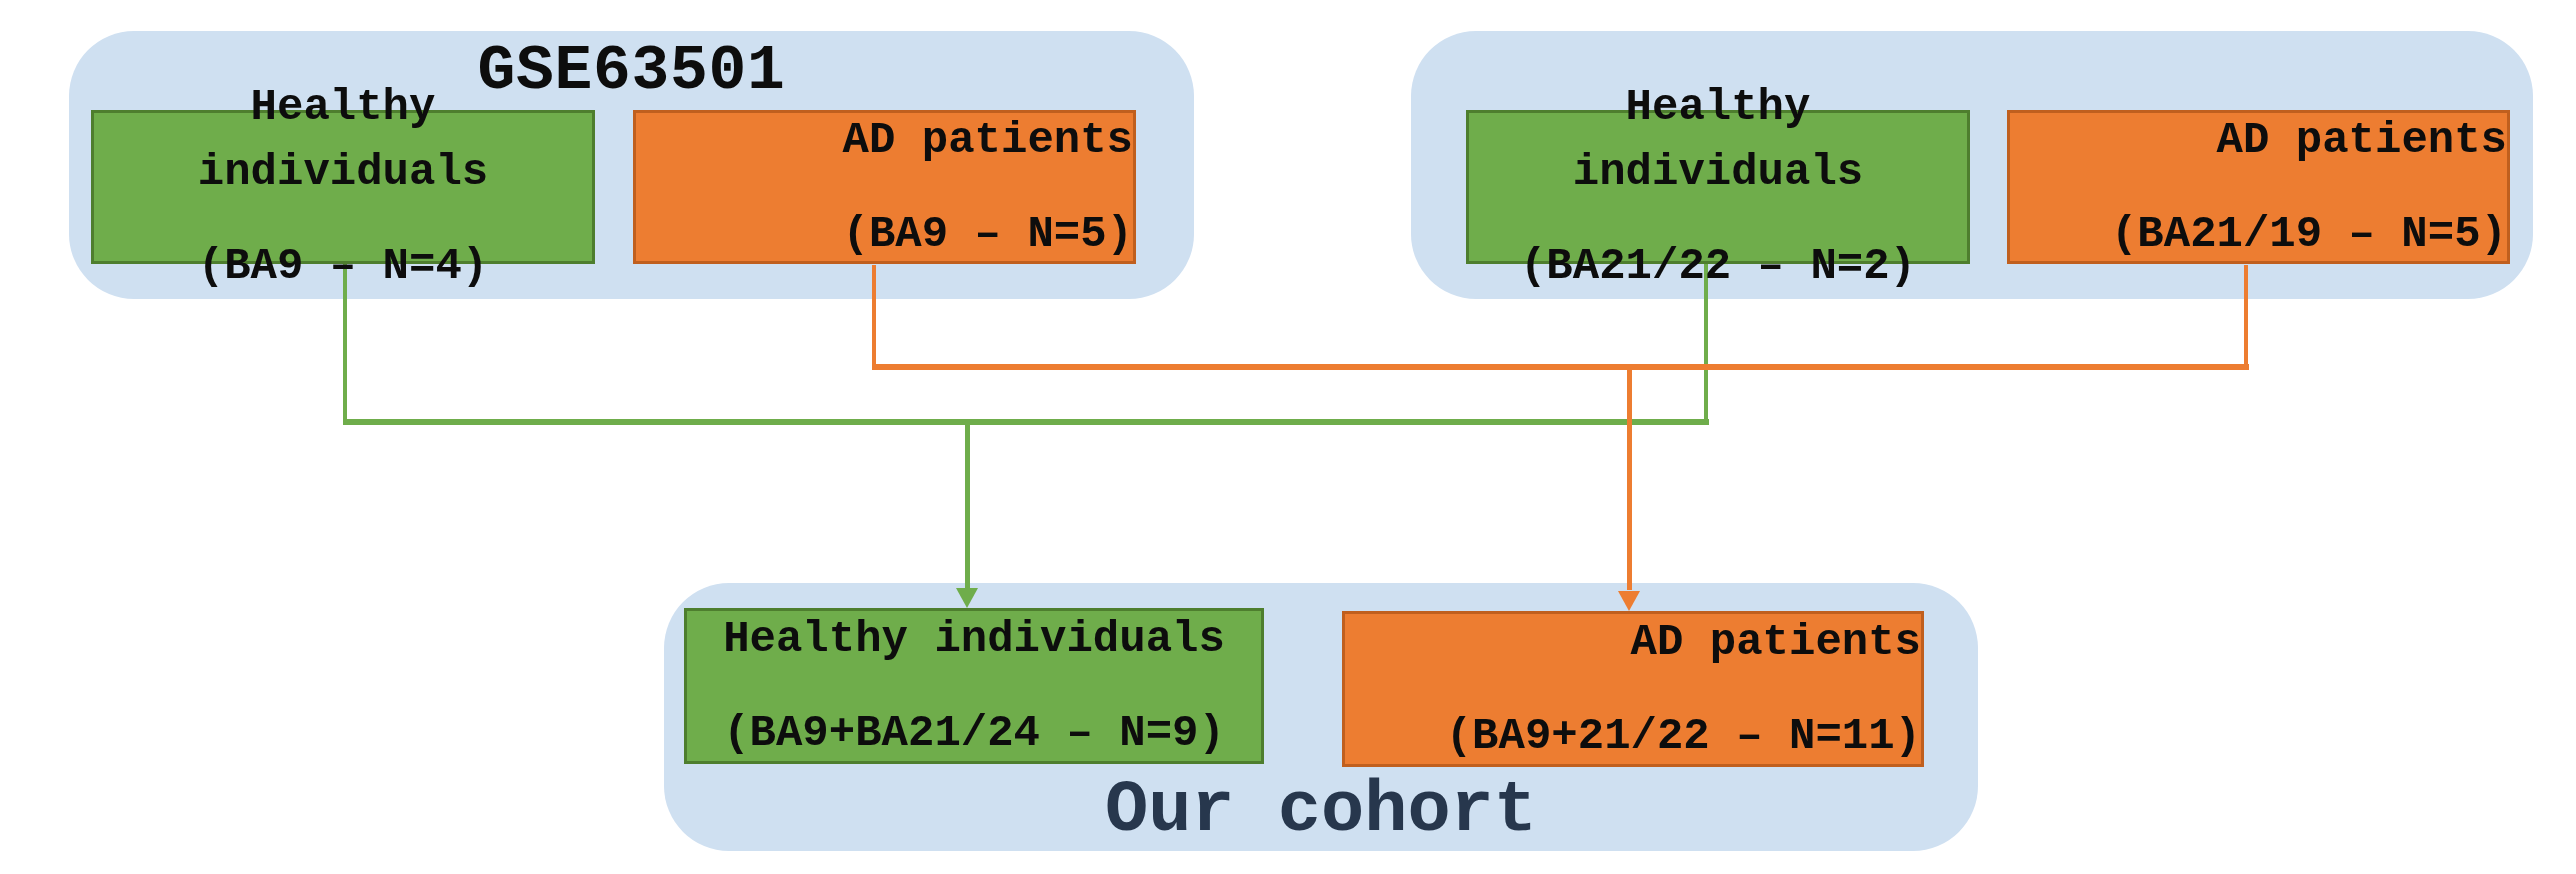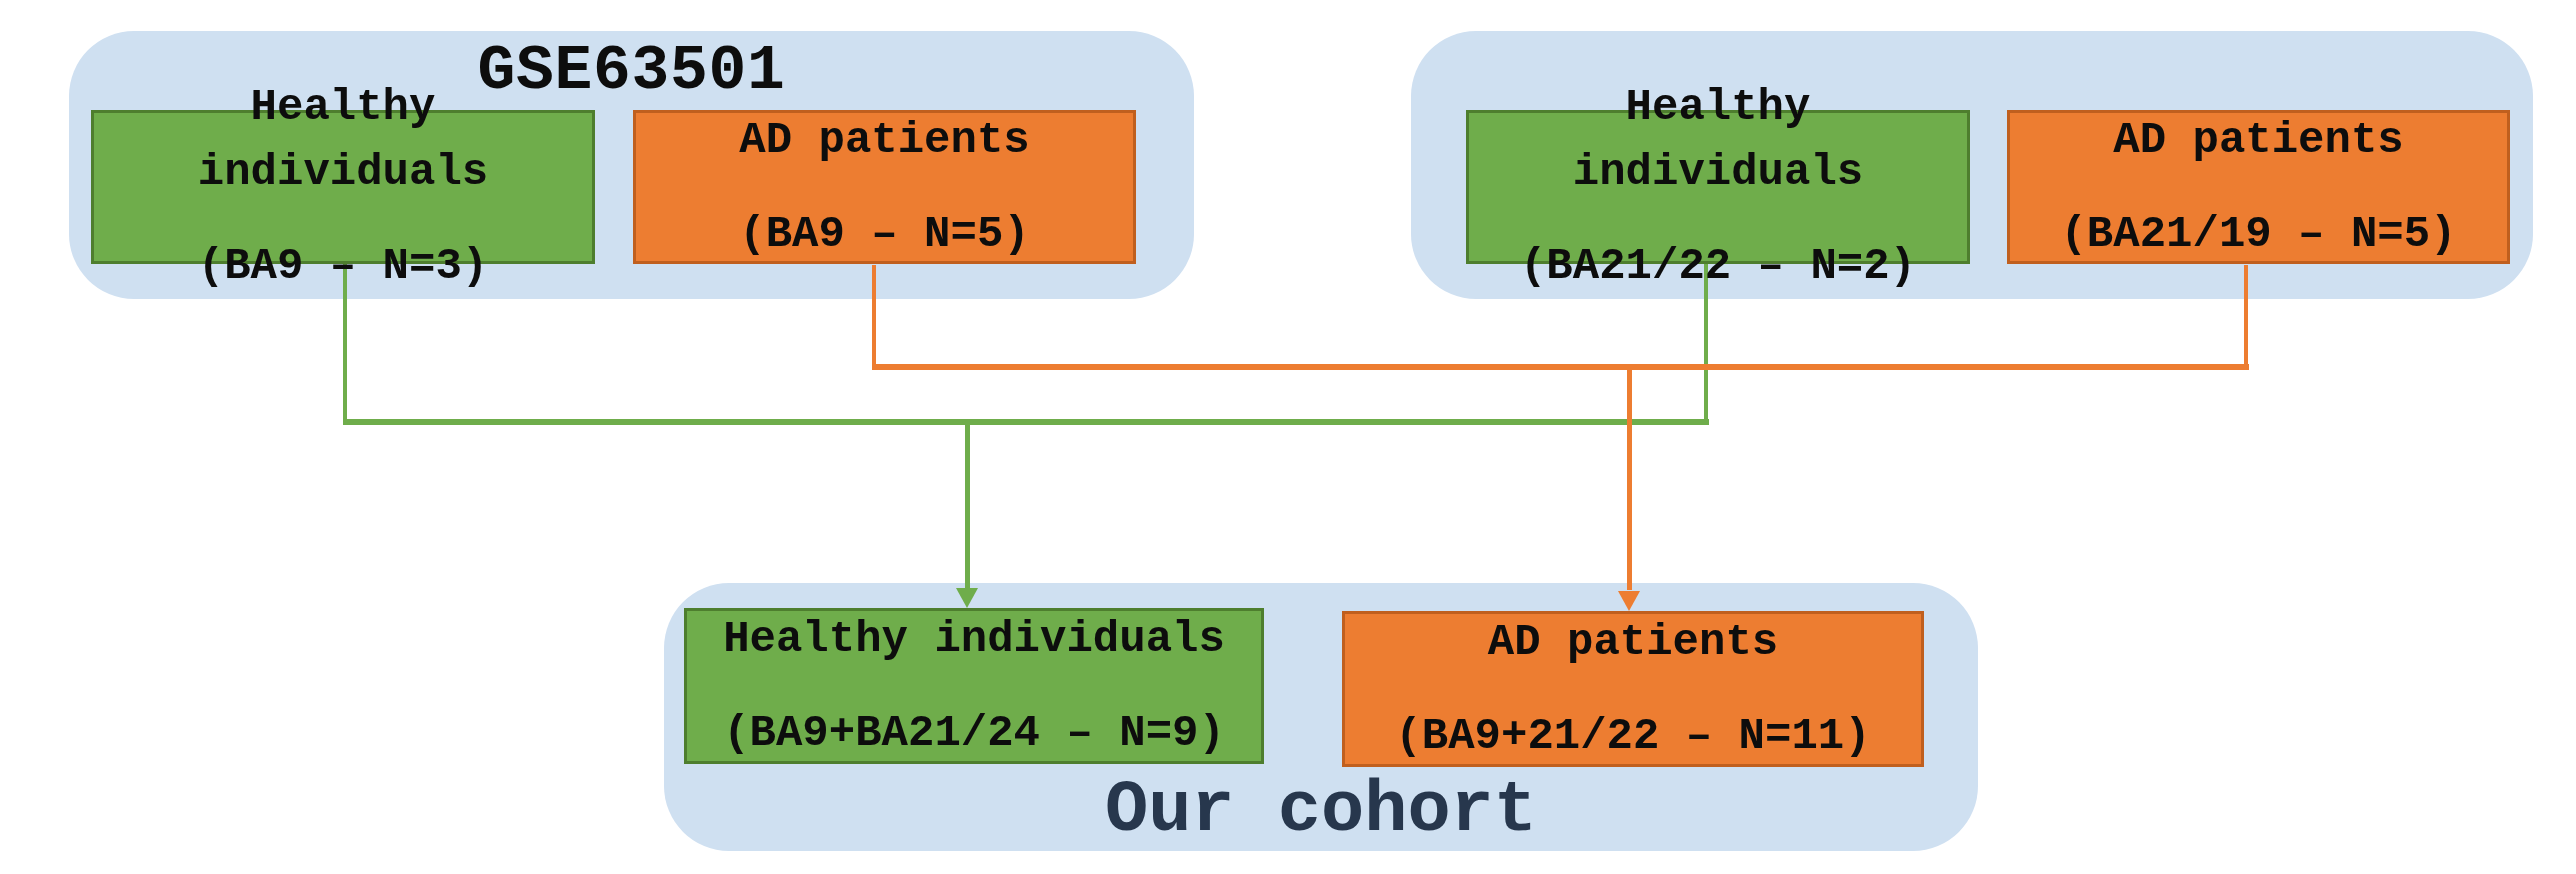--- a/index.html
+++ b/index.html
@@ -56,21 +56,21 @@
     text-align:center;
     font-weight:bold;
     font-size:44px;
     line-height:65px;
     color:var(--box-text);
     z-index:3;
     box-sizing:border-box;
     gap:29px;
   }
   .group-box.healthy{background:var(--healthy-fill);border:3.4px solid var(--healthy-border);}
-  .group-box.ad{background:var(--ad-fill);border:3.4px solid var(--ad-border);}
+  .group-box.ad{background:var(--ad-fill);border:3.4px solid var(--ad-border);align-items:flex-end;}
   .line{position:absolute;z-index:2;}
   .line.green{background:var(--healthy-line);}
   .line.orange{background:var(--ad-line);}
   .arrowhead{
     position:absolute;z-index:2;
     width:0;height:0;
     border-left:11.7px solid transparent;
     border-right:11.7px solid transparent;
   }
   .arrowhead.green{border-top:20.7px solid var(--healthy-line);}
@@ -79,21 +79,21 @@
 </head>
 <body>
 
 <div class="stage">
 
   <div class="container" style="left:69px;top:31px;width:1125px;height:268px;"></div>
   <div class="dataset-title" style="left:69px;top:36px;width:1125px;">GSE63501</div>
 
   <div class="group-box healthy" style="left:91px;top:110px;width:504px;height:154px;">
     <div>Healthy individuals</div>
-    <div>(BA9 – N=3)</div>
+    <div>(BA9 – N=4)</div>
   </div>
   <div class="group-box ad" style="left:633px;top:110px;width:503px;height:154px;">
     <div>AD patients</div>
     <div>(BA9 – N=5)</div>
   </div>
 
   <div class="container" style="left:1411px;top:31px;width:1122px;height:268px;"></div>
 
   <div class="group-box healthy" style="left:1466px;top:110px;width:504px;height:154px;">
     <div>Healthy individuals</div>

